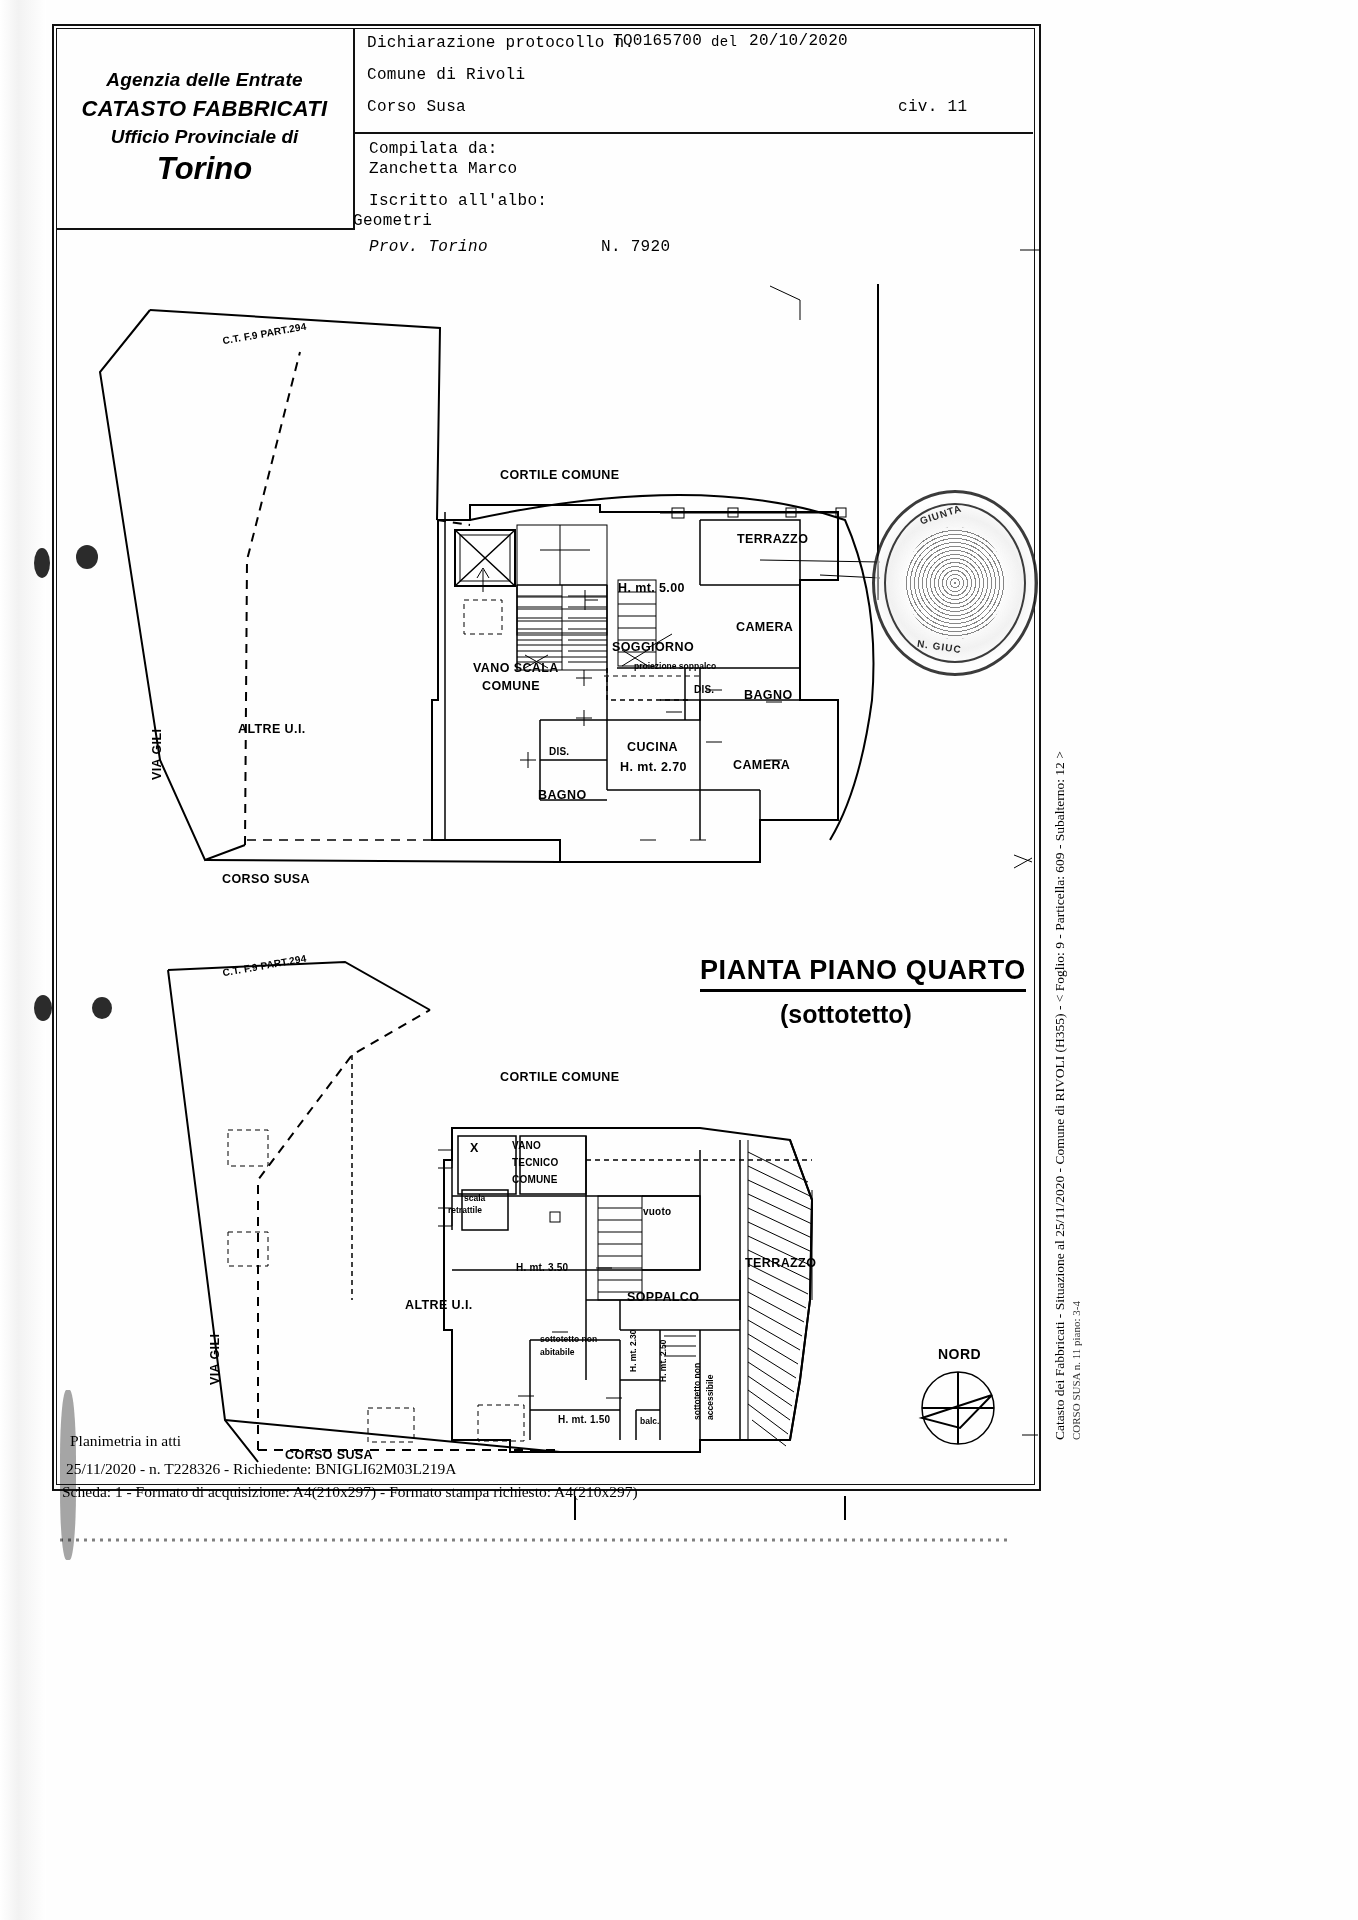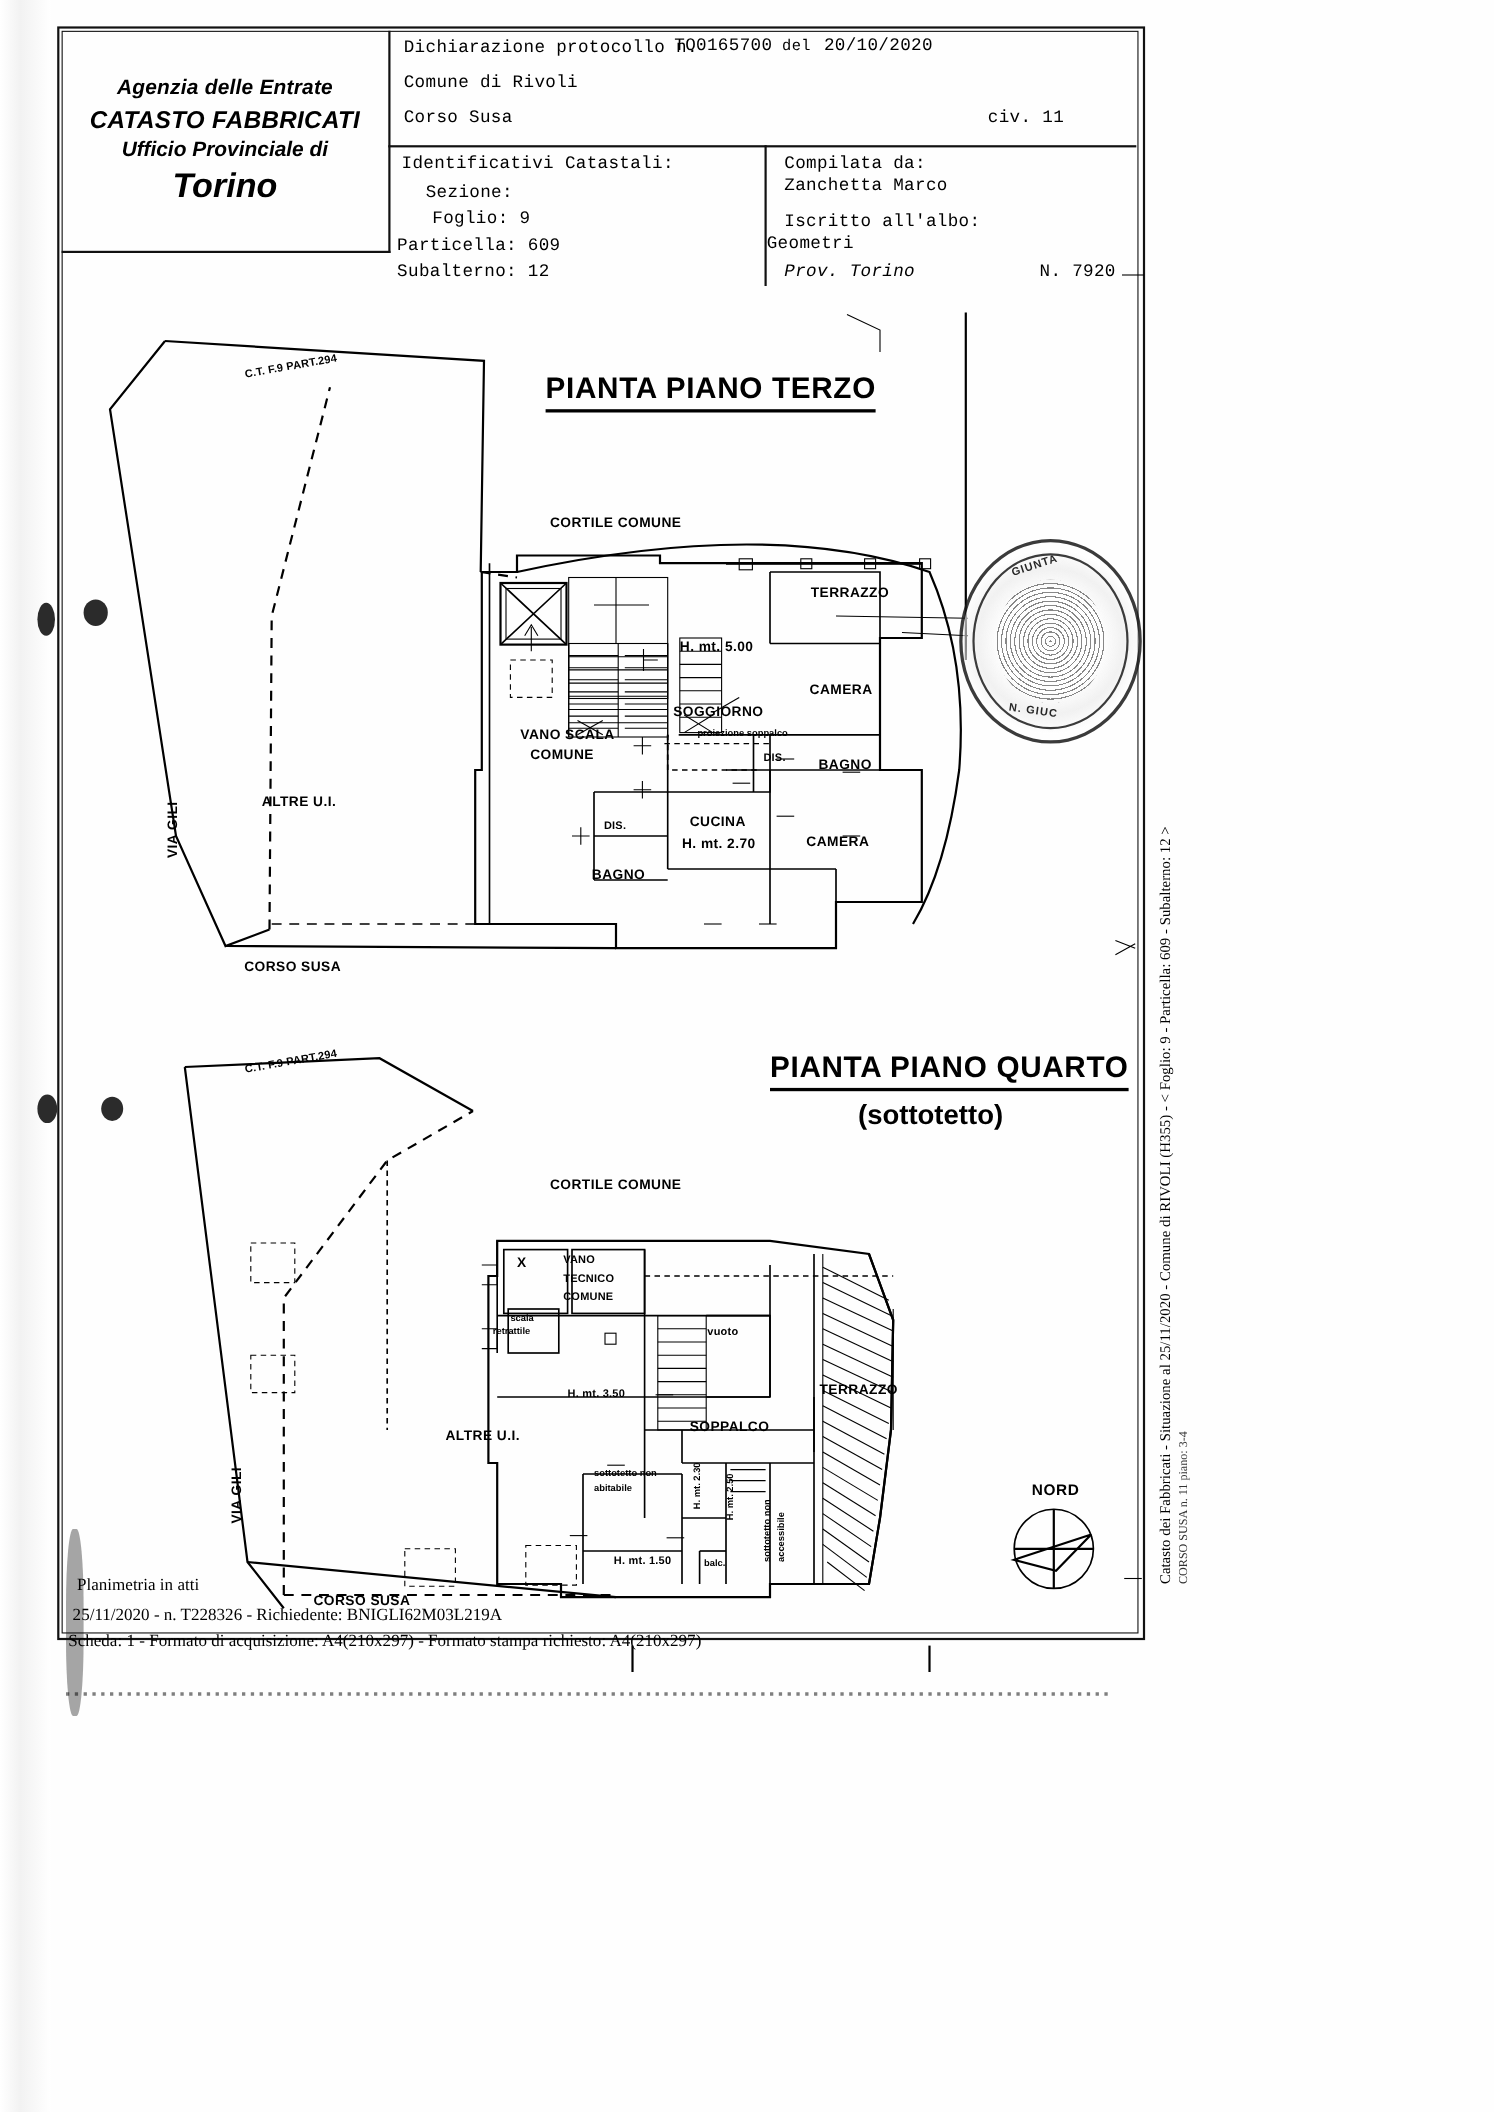--- a/index.html
+++ b/index.html
@@ -129,39 +129,31 @@
     <div class="hrow1">
       <span class="line" style="left:14px;top:6px;">Dichiarazione protocollo n.</span>
       <span class="line" style="left:260px;top:4px;">TO0165700</span>
       <span class="line" style="left:358px;top:6px;font-size:14px;">del</span>
       <span class="line" style="left:396px;top:4px;">20/10/2020</span>
       <span class="line" style="left:14px;top:38px;">Comune di Rivoli</span>
       <span class="line" style="left:14px;top:70px;">Corso Susa</span>
       <span class="line" style="left:545px;top:70px;">civ. 11</span>
     </div>
     <div class="hrow2">
-      <div class="hcell-a">
-        <span class="t" style="left:12px;top:8px;">Identificativi Catastali:</span>
-        <span class="t" style="left:34px;top:34px;">Sezione:</span>
-        <span class="t" style="left:40px;top:58px;">Foglio: 9</span>
-        <span class="t" style="left:8px;top:82px;">Particella: 609</span>
-        <span class="t" style="left:8px;top:106px;">Subalterno: 12</span>
-      </div>
       <div class="hcell-b">
         <span class="t" style="left:16px;top:8px;">Compilata da:</span>
         <span class="t" style="left:16px;top:28px;">Zanchetta Marco</span>
         <span class="t" style="left:16px;top:60px;">Iscritto all'albo:</span>
         <span class="t" style="left:0;top:80px;">Geometri</span>
         <span class="t" style="left:16px;top:106px;font-style:italic;">Prov. Torino</span>
         <span class="t" style="left:248px;top:106px;">N. 7920</span>
       </div>
     </div>
   </div>
 
-  <div class="plan-title" style="left:496px;top:338px;">PIANTA PIANO TERZO</div>
   <div class="plan-title" style="left:700px;top:955px;">PIANTA PIANO QUARTO</div>
   <div class="plan-sub" style="left:780px;top:1000px;">(sottotetto)</div>
 
   <svg class="layer" viewBox="0 0 1358 1920">
 
     <path class="st w2" d="M150 310 L100 372 L160 760 L205 860 L245 845"></path>
     <path class="st w2" d="M150 310 L440 328 L437 520"></path>
     <path class="st w2 dash" d="M245 845 L247 560 L300 352"></path>
     <path class="st w2 dash" d="M437 520 L470 525"></path>
     <path class="st w15 dash" d="M247 840 L560 840"></path>

